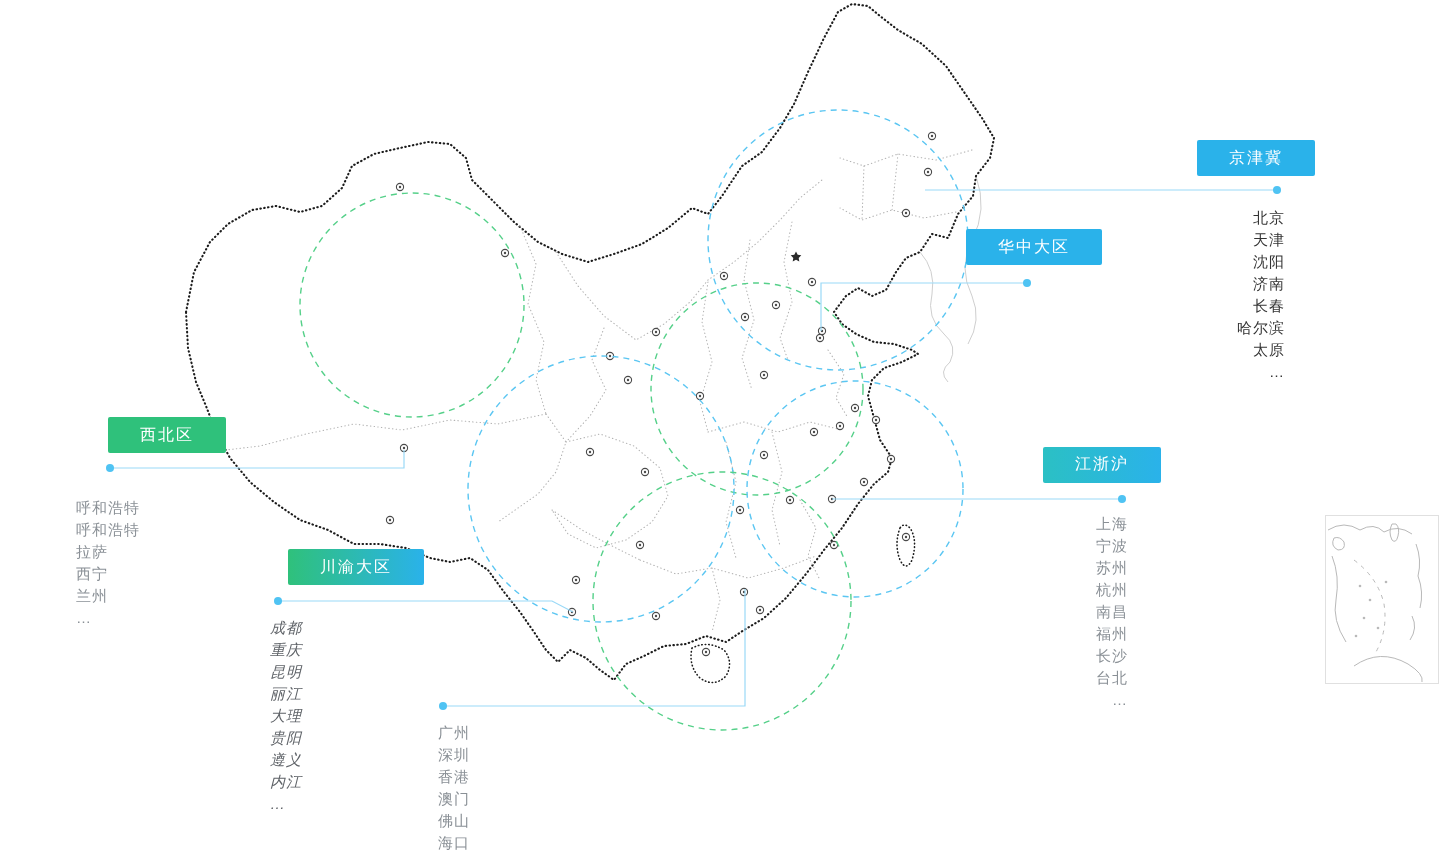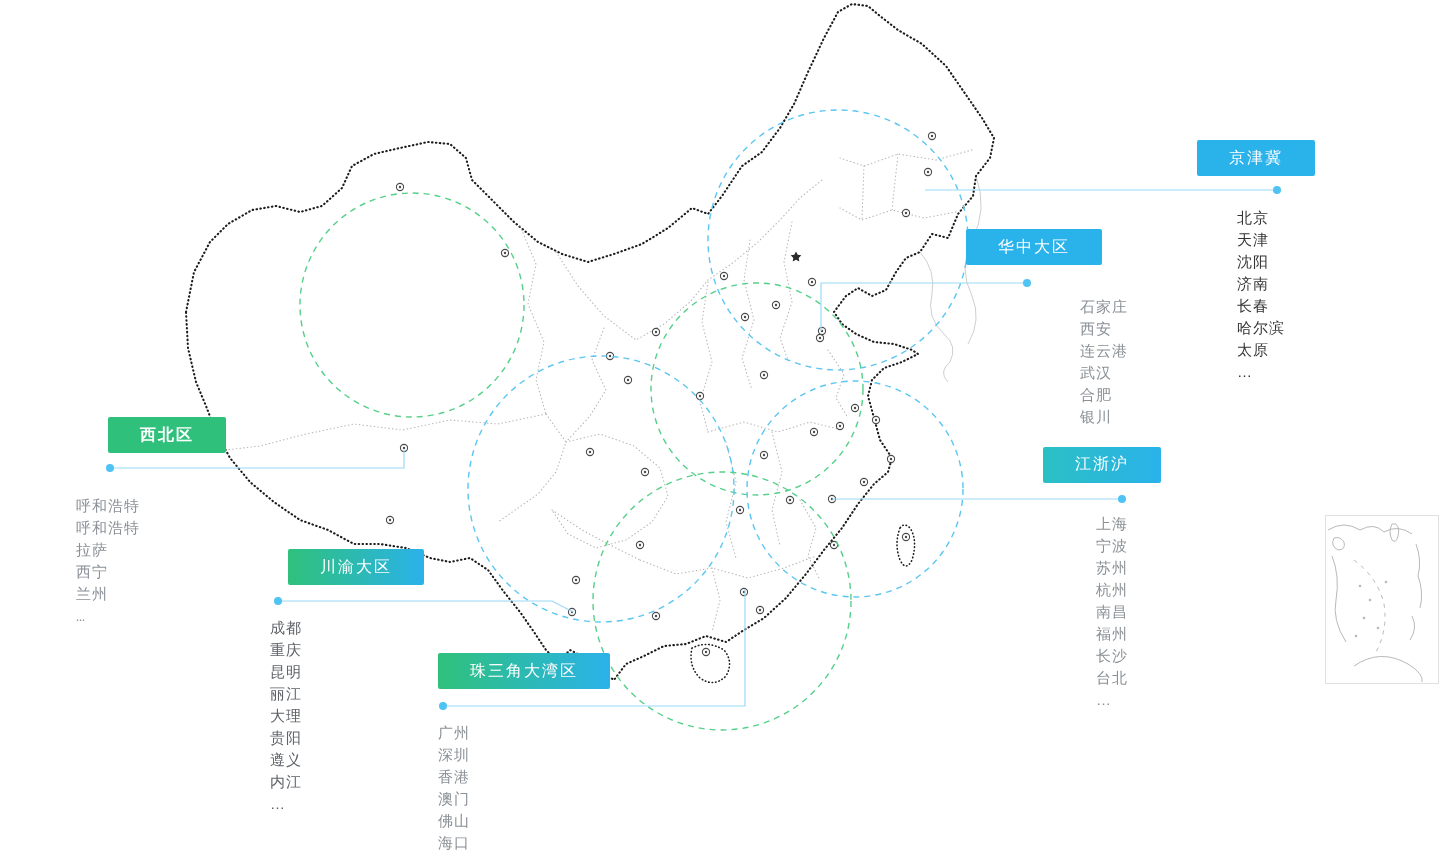--- a/index.html
+++ b/index.html
@@ -31,30 +31,30 @@
   .cm-o{fill:#fff;stroke:#4a4a4a;stroke-width:1.1;}
   .cm-i{fill:#4a4a4a;}
   .star{fill:#2b2b2b;}
 
   
   .label{
     position:absolute;color:#fff;font-size:16px;letter-spacing:2px;
     padding:10px 32px;white-space:nowrap;border-radius:2px;line-height:1;
   }
   .label.blue{background:var(--accent-blue);}
-  .label.green{background:var(--accent-green);font-weight:bold;}
+  .label.green{background:var(--accent-green);}
   .label.grad{background:linear-gradient(90deg,var(--accent-green),var(--accent-blue));}
   .label.teal-grad{background:linear-gradient(90deg,var(--accent-teal),var(--accent-blue));}
 
   
   .cities{position:absolute;list-style:none;margin:0;padding:0;
     font-size:15px;line-height:22px;color:var(--city-text-gray);letter-spacing:1px;}
-  .cities.right{}
+  .cities.right{text-align:right;}
   .cities.dark{color:var(--city-text-dark);}
-  .cities.mid{color:var(--city-text-mid);}
+  .cities.mid{color:var(--city-text-mid);font-style:italic;}
 
   
   .inset{position:absolute;left:1325px;top:515px;width:114px;height:169px;
     border:1px solid #e0e0e0;background:#fff;box-sizing:border-box;}
   .inset path{fill:none;stroke:#b9b9b9;stroke-width:1;}
   .inset .dash{stroke-dasharray:4 5;}
   .inset circle{fill:#b9b9b9;}
 </style>
 </head>
 <body>
@@ -189,45 +189,36 @@
   </svg>
 
   <div class="label blue" style="left:1197px;top:140px;">京津冀</div>
 
   <div class="label blue" style="left:966px;top:229px;">华中大区</div>
 
   <div class="label green" style="left:108px;top:417px;">西北区</div>
 
   <div class="label grad" style="left:288px;top:549px;">川渝大区</div>
 
-  <div class="label grad" style="left:438px;top:653px;">珠三角大湾区</div>
 
   <div class="label teal-grad" style="left:1043px;top:447px;font-family:Liberation Mono, monospace;">江浙沪</div>
 
   <ul class="cities right dark" style="right:155px;top:207px;">
       <li>北京</li>
       <li>天津</li>
       <li>沈阳</li>
       <li>济南</li>
       <li>长春</li>
       <li>哈尔滨</li>
       <li>太原</li>
       <li>…</li>
     </ul>
 
-  <ul class="cities right" style="right:312px;top:296px;">
-      <li>石家庄</li>
-      <li>西安</li>
-      <li>连云港</li>
-      <li>武汉</li>
-      <li>合肥</li>
-      <li>银川</li>
-    </ul>
-
-  <ul class="cities" style="left:76px;top:497px;font-family:Liberation Mono, monospace;">
+
+  <ul class="cities" style="left:76px;top:497px;">
       <li>呼和浩特</li>
       <li>呼和浩特</li>
       <li>拉萨</li>
       <li>西宁</li>
       <li>兰州</li>
       <li>…</li>
     </ul>
 
   <ul class="cities mid" style="left:270px;top:617px;">
       <li>成都</li>

